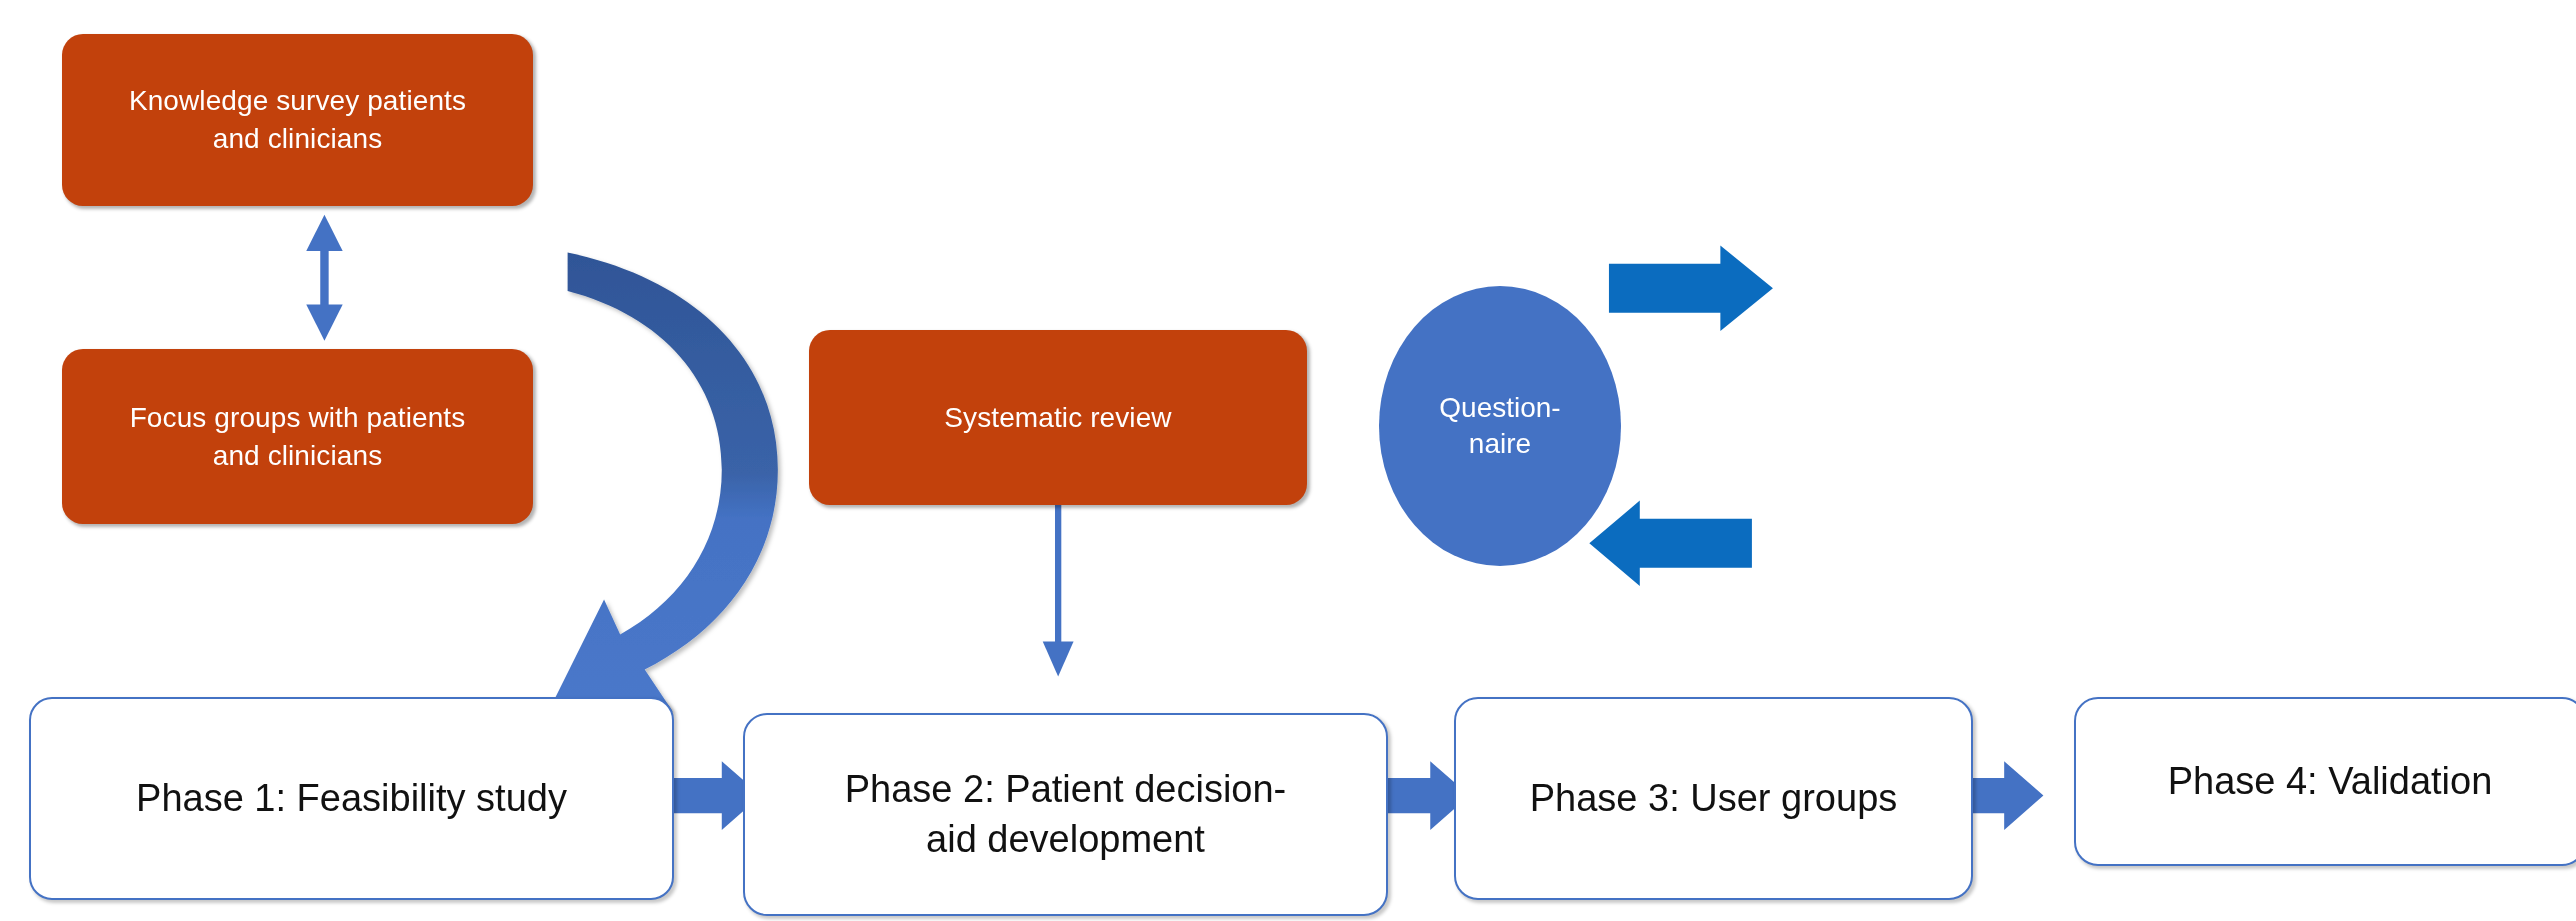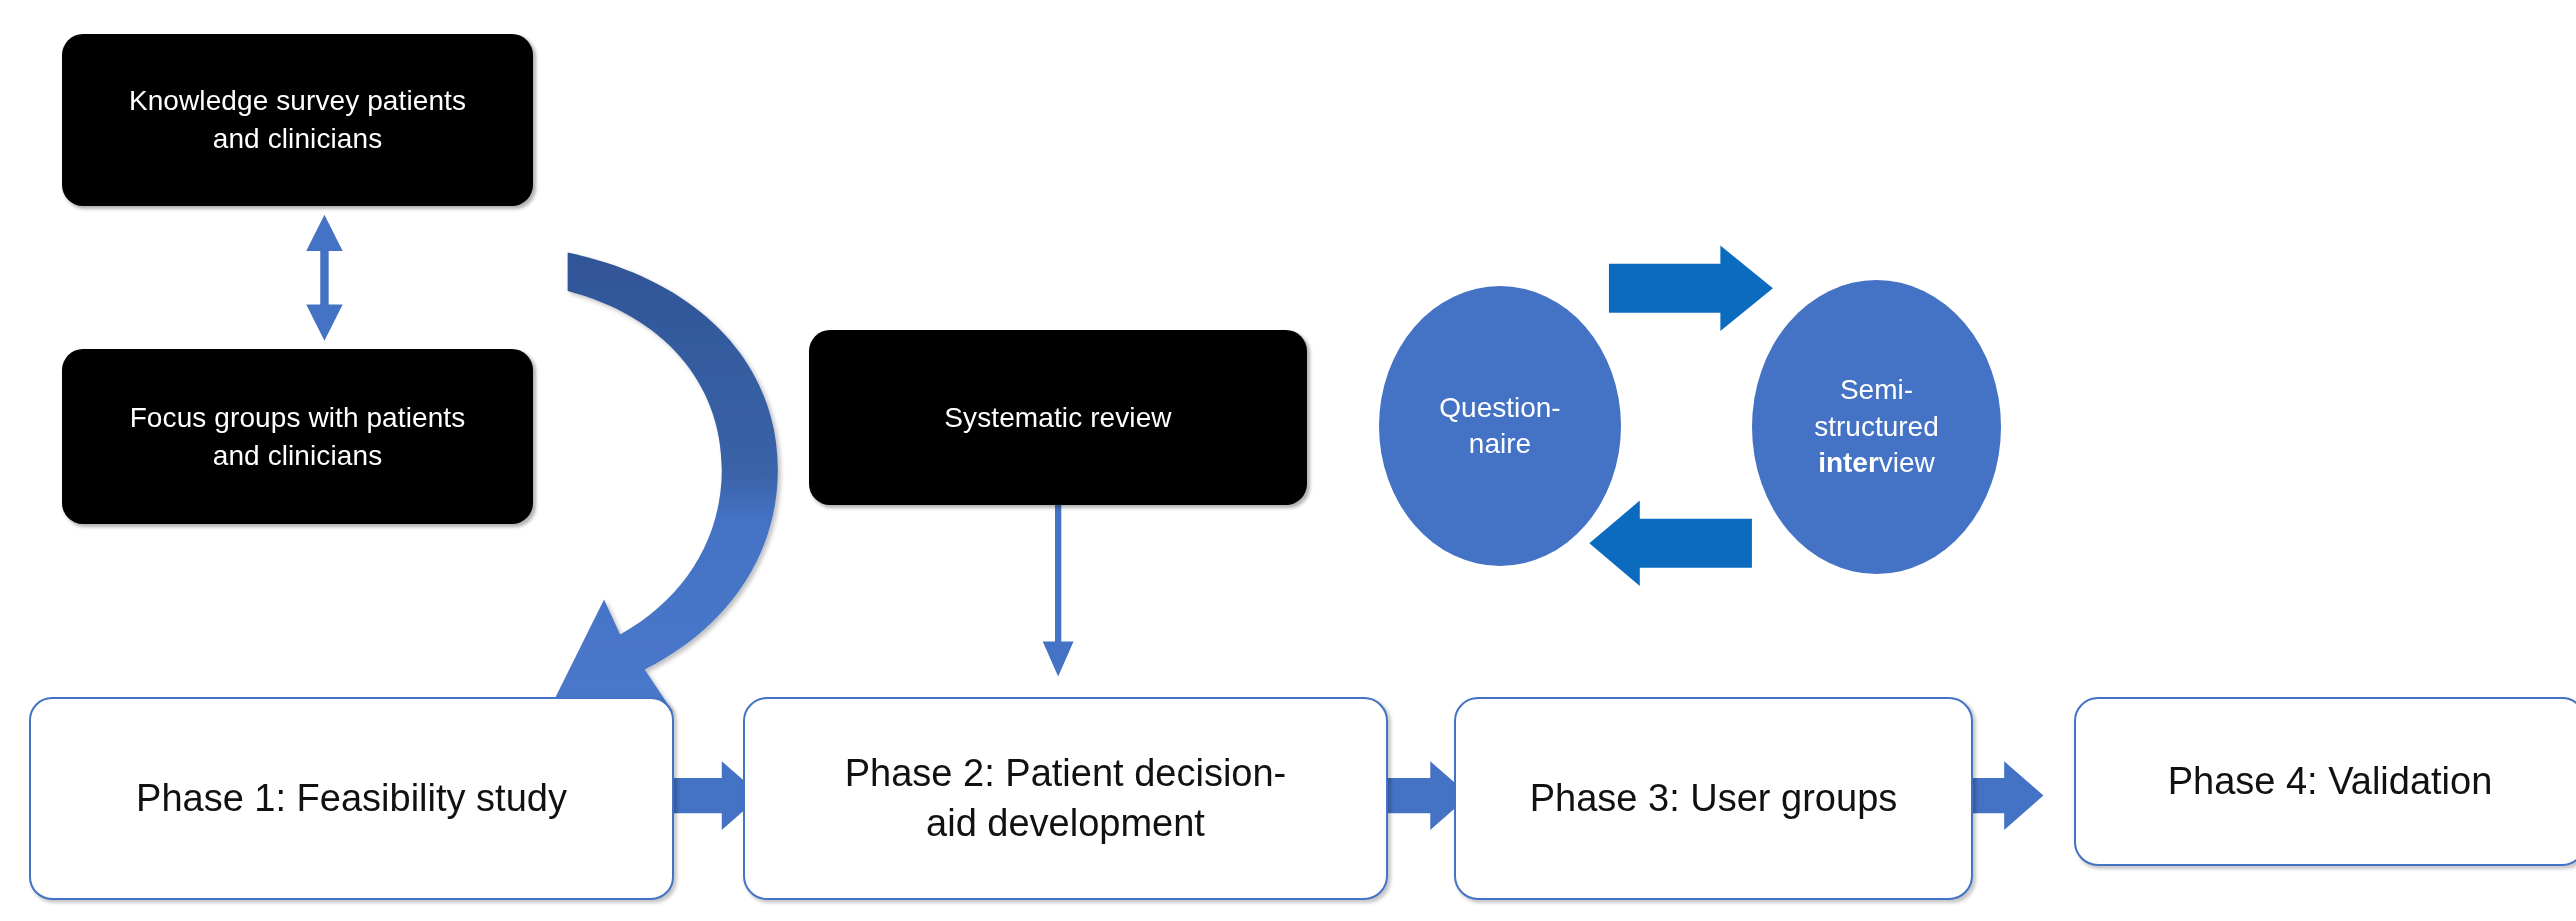--- a/index.html
+++ b/index.html
@@ -24,21 +24,21 @@
     position: absolute;
     box-sizing: border-box;
     display: flex;
     align-items: center;
     justify-content: center;
     text-align: center;
     line-height: 1.34;
   }
 
   .filled-box {
-    background: #000000;
+    background: #c2410c;
     color: #ffffff;
     border-radius: 21px;
     font-size: 28px;
     letter-spacing: 0.1px;
     box-shadow: 2.1px 2.1px 3.5px rgba(0,0,0,0.30);
     padding: 0 6px;
   }
 
   .ellipse {
     background: #4472C4;
@@ -146,34 +146,27 @@
 
   <div class="node filled-box" style="left:809px; top:330px; width:498px; height:175px;">
     <span class="lbl">Systematic review</span>
   </div>
 
   <div class="node ellipse" style="left:1379px; top:286px; width:242px; height:280px;">
     <span class="lbl">Question-
 naire</span>
   </div>
 
-  <div class="node ellipse" style="left:1752px; top:280px; width:249px; height:294px;">
-    <span style="display:block;">
-      <span>Semi-</span><br>
-      <span>structured</span><br>
-      <span class="bold-seg">inter</span><span>view</span>
-    </span>
-  </div>
 
 
   <div class="node phase-box" style="left:29px; top:697px; width:645px; height:203px;border-radius:23px;">
     <span class="lbl">Phase 1: Feasibility study</span>
   </div>
 
-  <div class="node phase-box" style="left:743px; top:697px; width:645px; height:203px;">
+  <div class="node phase-box" style="left:743px; top:713px; width:645px; height:203px;">
     <span class="lbl">Phase 2: Patient decision-
 aid development</span>
   </div>
 
   <div class="node phase-box" style="left:1454px; top:697px; width:519px; height:203px;">
     <span class="lbl">Phase 3: User groups</span>
   </div>
 
   <div class="node phase-box" style="left:2038px; top:697px; width:512px; height:169px;margin-left:36px;">
     <span class="lbl">Phase 4: Validation</span>

